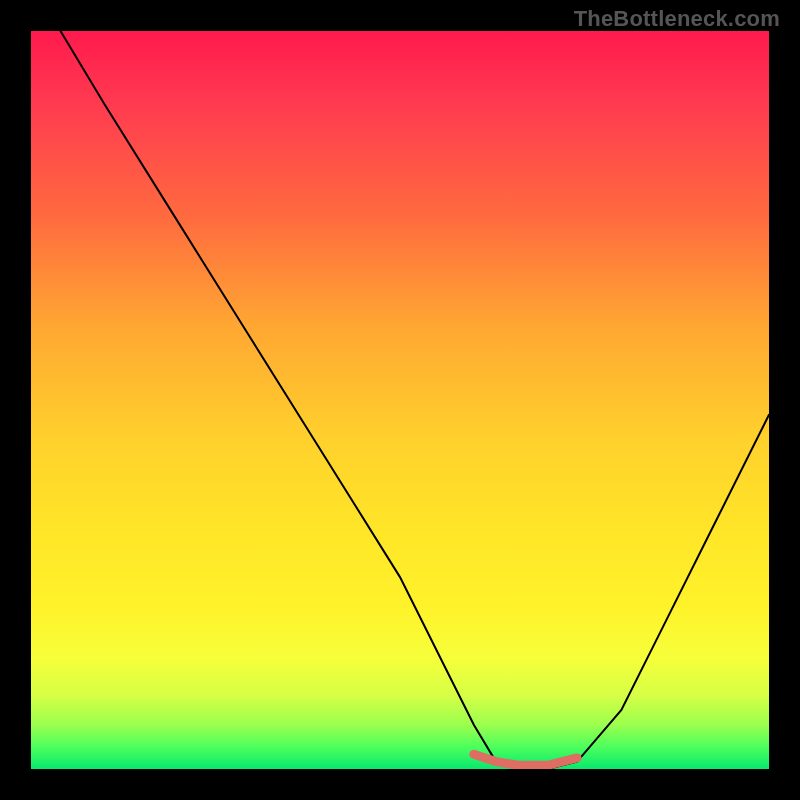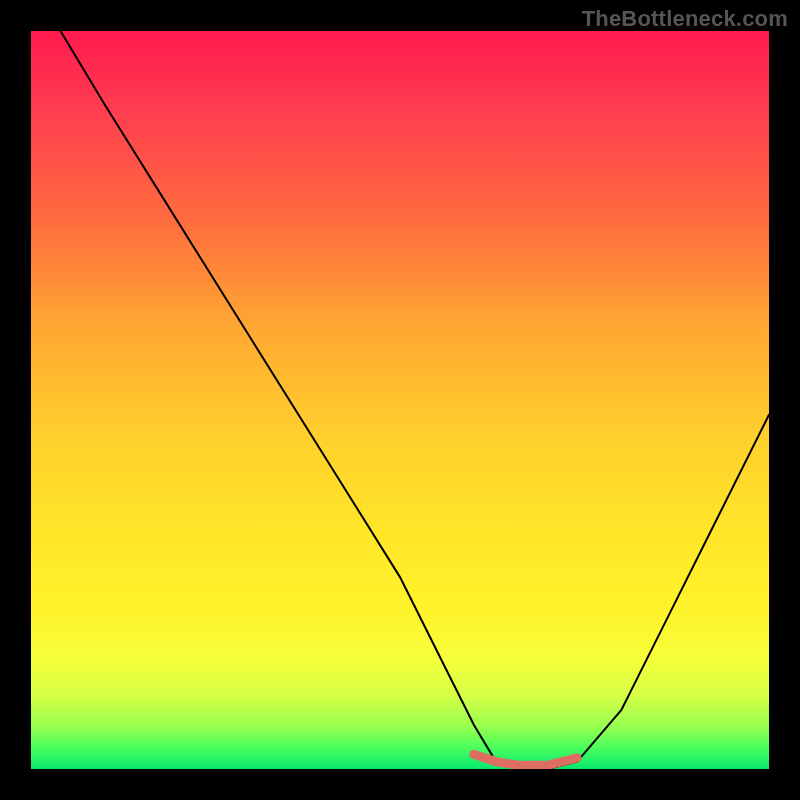--- a/index.html
+++ b/index.html
@@ -13,21 +13,21 @@
   }
   .frame {
     position: relative;
     width: 800px;
     height: 800px;
     background: #000;
   }
   .watermark {
     position: absolute;
     top: 6px;
-    right: 12px;
+    right: 20px;
     color: #555;
     font-size: 22px;
     font-weight: 600;
     letter-spacing: 0.2px;
     user-select: none;
   }
   .plot-area {
     position: absolute;
     left: 31px;
     top: 31px;

